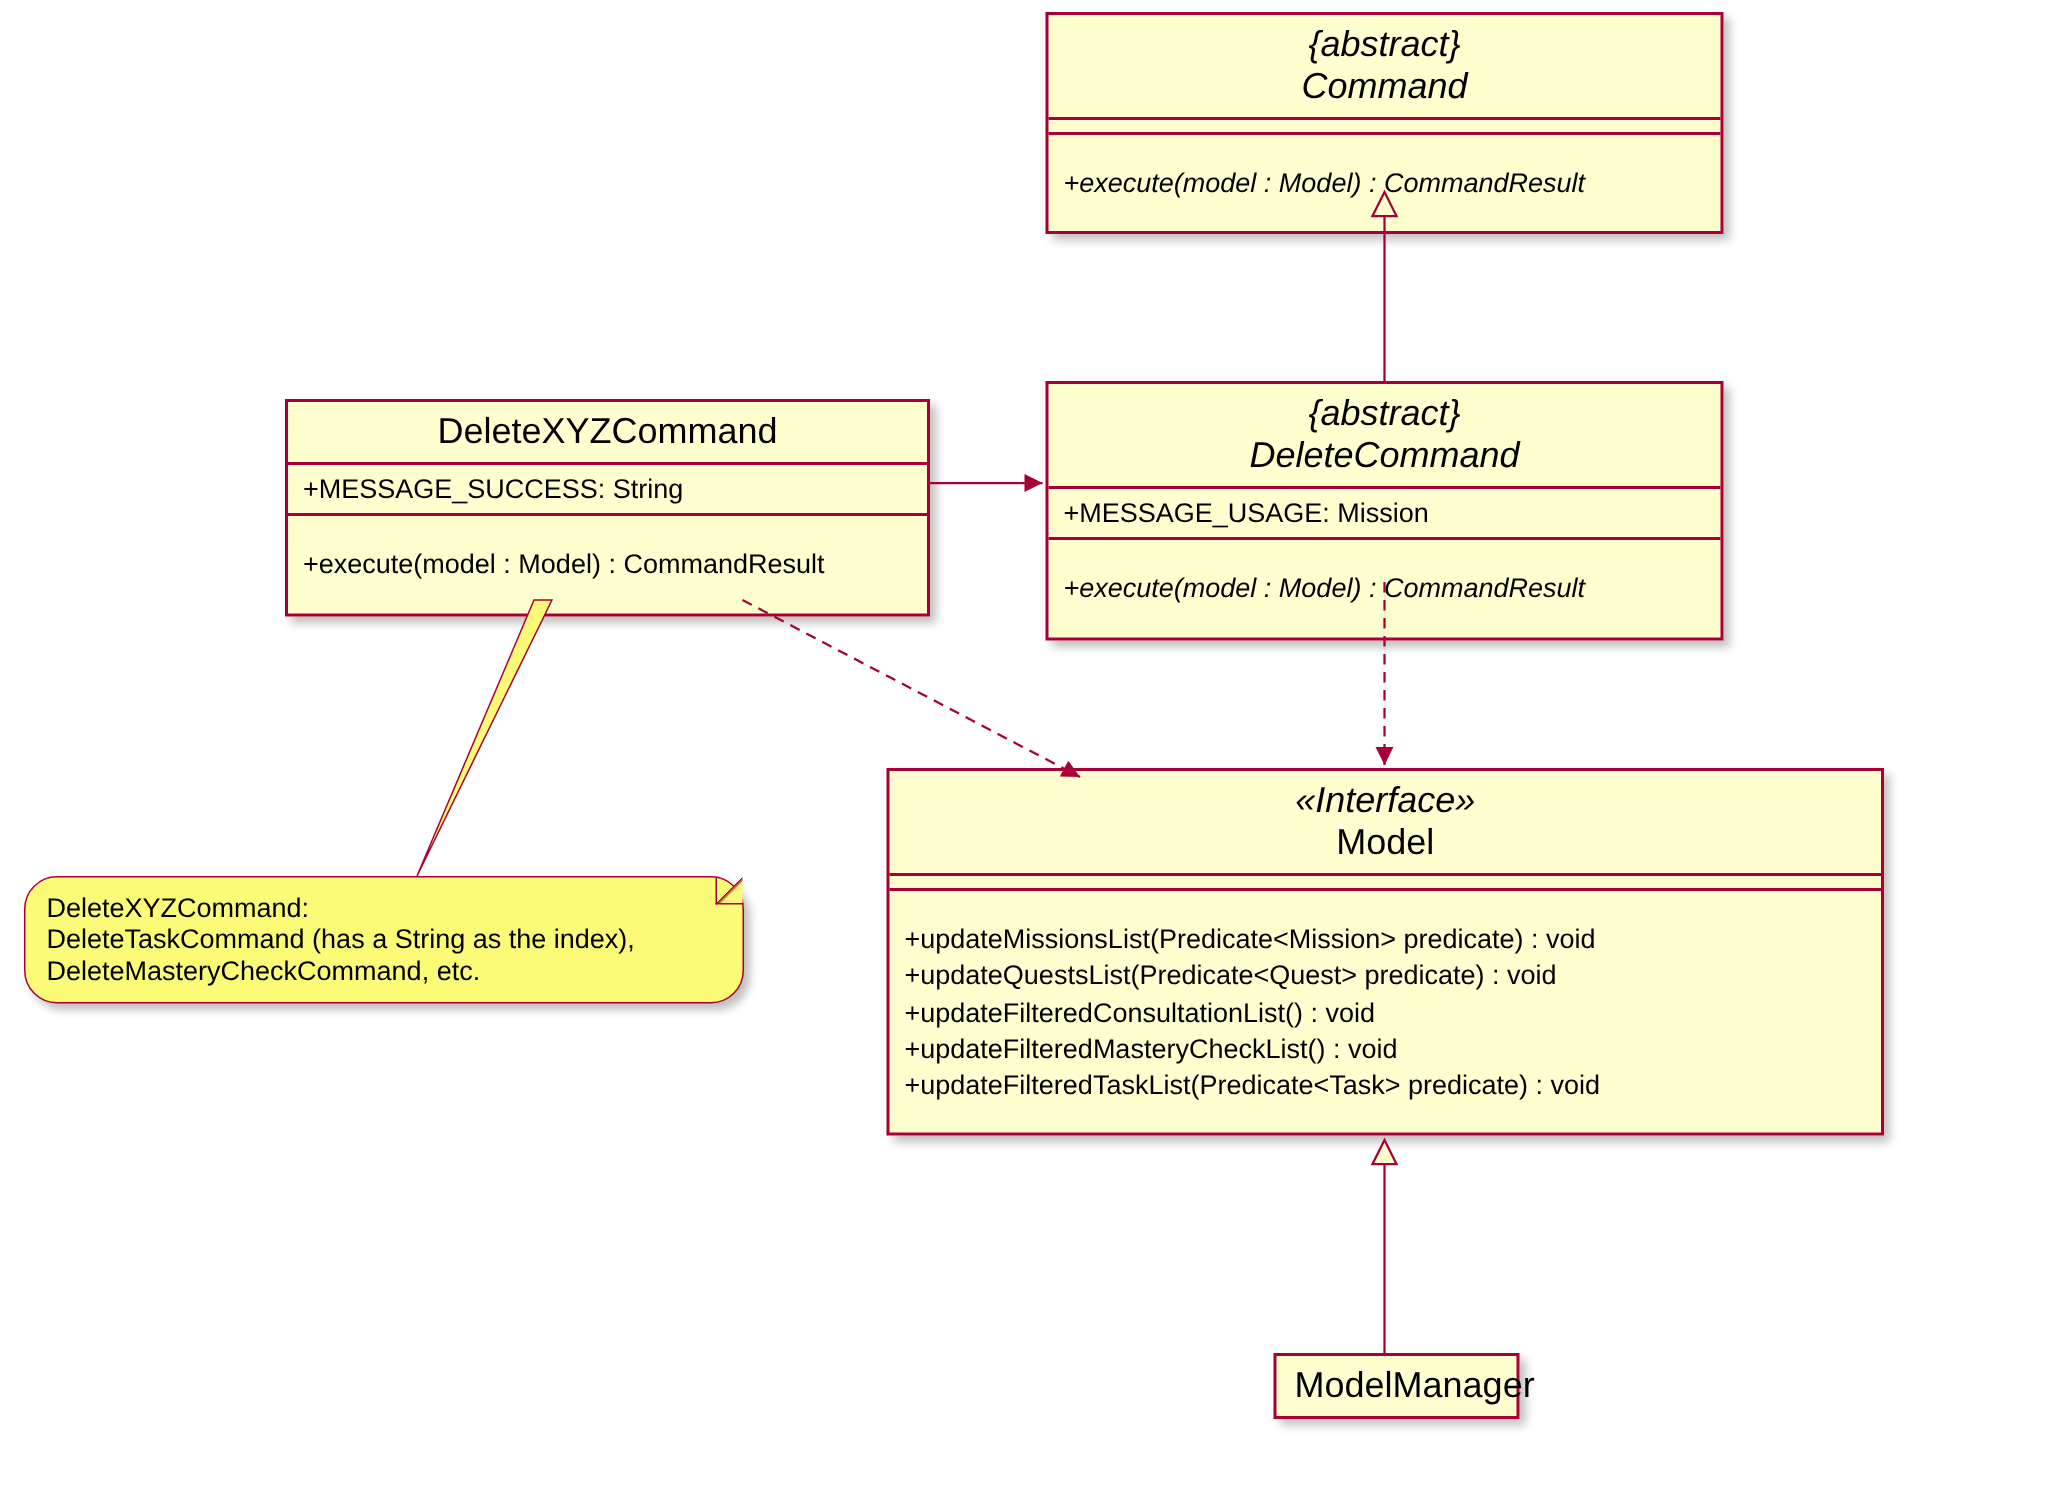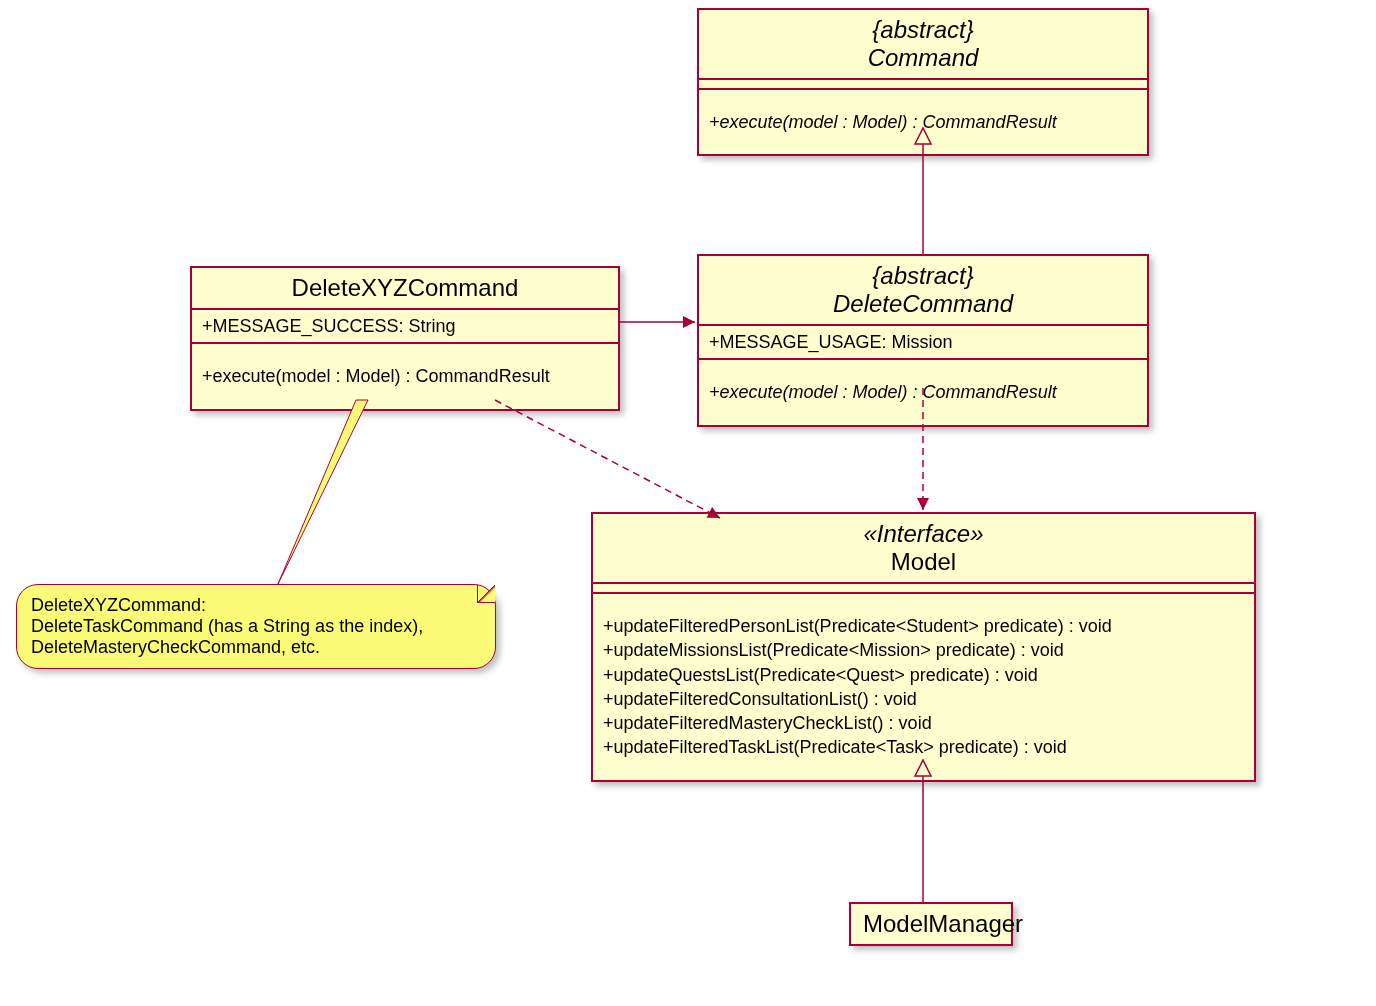--- a/index.html
+++ b/index.html
@@ -93,21 +93,20 @@
   </div>
 </div>
 
 <div class="uml-class" style="left:591px; top:512px; width:665px;">
   <div class="header">
     <div class="stereotype">«Interface»</div>
     <div class="classname">Model</div>
   </div>
   <div class="attrs"></div>
   <div class="methods">
-    <div class="row">+updateFilteredPersonList(Predicate&lt;Student&gt; predicate) : void</div>
     <div class="row">+updateMissionsList(Predicate&lt;Mission&gt; predicate) : void</div>
     <div class="row">+updateQuestsList(Predicate&lt;Quest&gt; predicate) : void</div>
     <div class="row">+updateFilteredConsultationList() : void</div>
     <div class="row">+updateFilteredMasteryCheckList() : void</div>
     <div class="row">+updateFilteredTaskList(Predicate&lt;Task&gt; predicate) : void</div>
   </div>
 </div>
 
 <div class="uml-class" style="left:849px; top:902px; width:164px;">
   <div class="header" style="border-bottom:none;">

